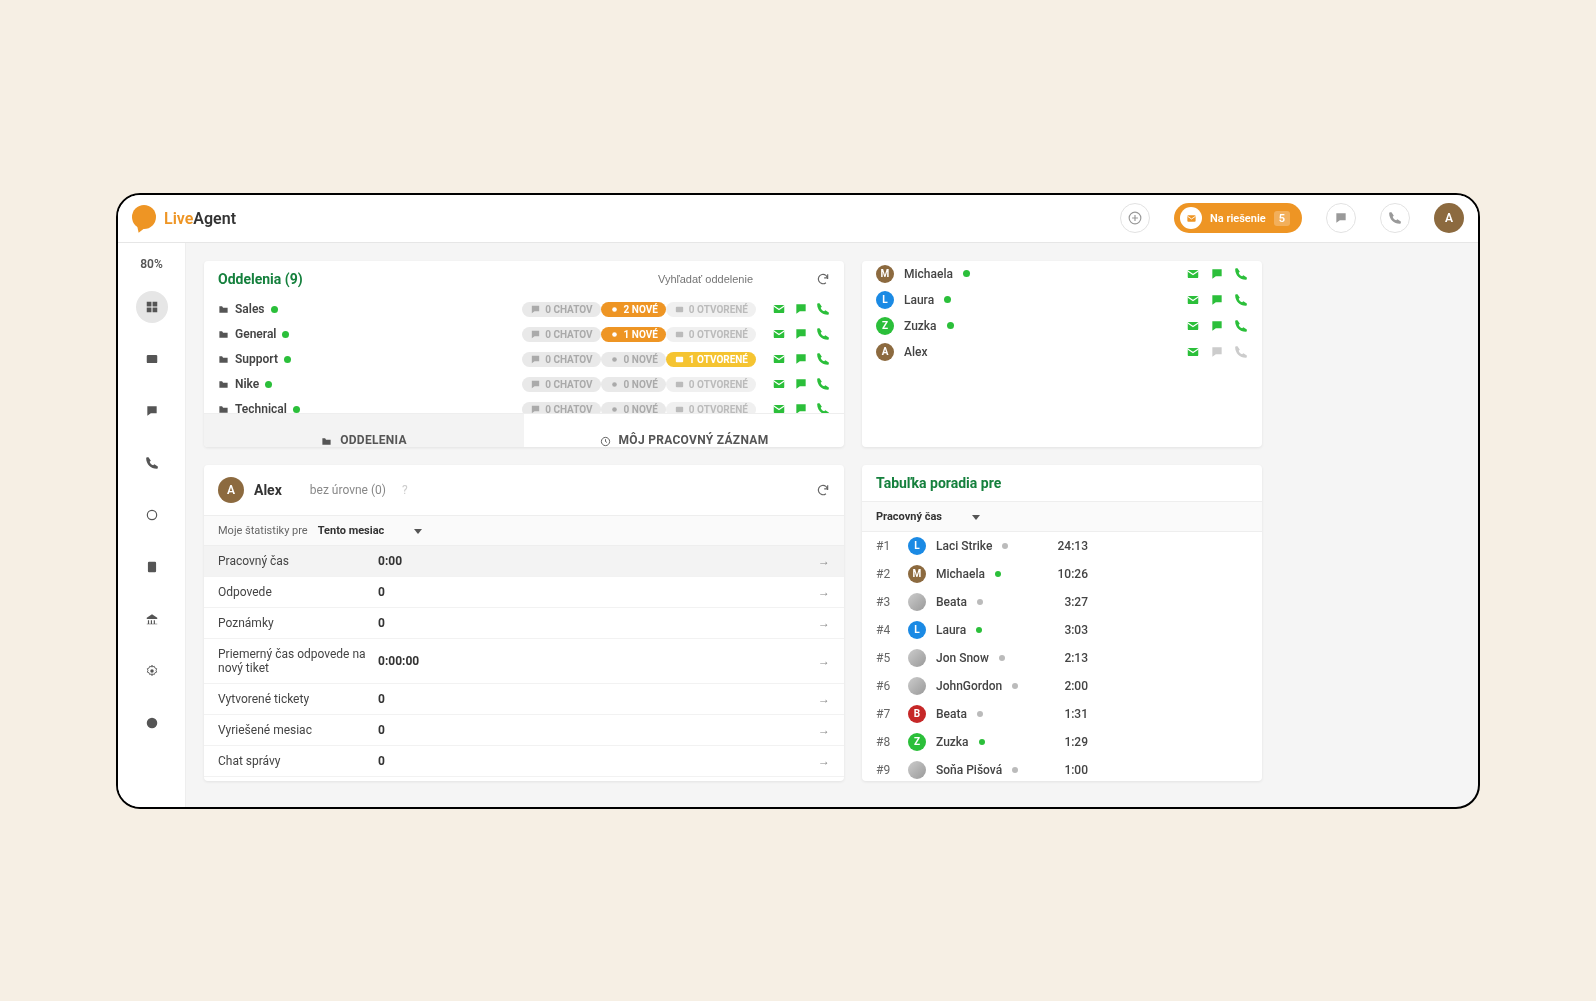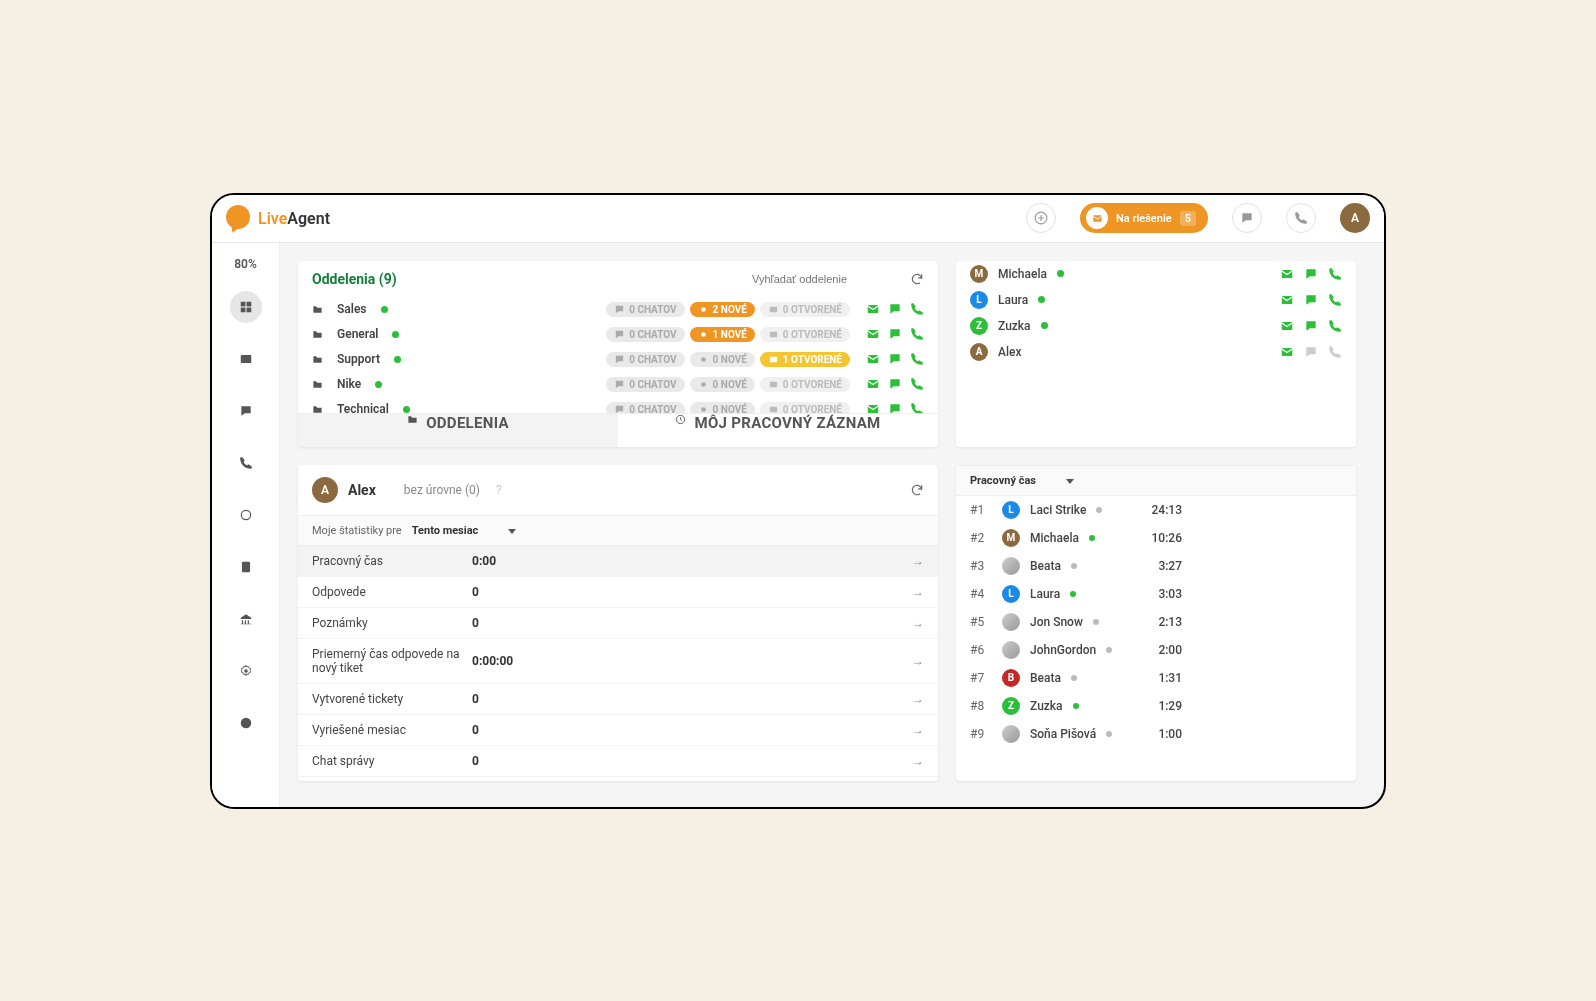--- a/index.html
+++ b/index.html
@@ -5,21 +5,21 @@
   * { box-sizing: border-box; margin: 0; padding: 0; }
   body {
     font-family: -apple-system, BlinkMacSystemFont, "Segoe UI", Roboto, Arial, sans-serif;
     background: #f6efe4;
     display: flex;
     align-items: center;
     justify-content: center;
     min-height: 100vh;
   }
   .app-window {
-    width: 1176px;
+    width: 1364px;
     height: 616px;
     background: #f5f5f5;
     border: 2px solid #000;
     border-radius: 24px;
     overflow: hidden;
     display: flex;
     flex-direction: column;
   }
   
   .topbar {
@@ -93,39 +93,39 @@
   .panel-title { font-size:14px; font-weight:700; color:#15803d; }
   .search-in {
     border:none; outline:none; font-size:11px; color:#888; width:150px;
   }
   .refresh-ic { cursor:pointer; color:#666; }
   
   .dept-list { padding: 0 14px 0 14px; flex:1; overflow:hidden;}
   .dept-row {
     display:flex; align-items:center; height:25px; gap:8px; font-size:12px; color:#444;
   }
-  .dept-name { display:flex; align-items:center; gap:14px; min-width:120px; font-weight:600;text-align:right;}
+  .dept-name { display:flex; align-items:center; gap:6px; min-width:120px; font-weight:600;text-align:right;}
   .folder-ic { color:#555; }
   .status-dot { width:7px;height:7px;border-radius:50%; background:#2bbf3a; }
-  .dept-badges { margin-left:auto; display:flex; gap:5px; align-items:center; }
+  .dept-badges { margin-left:auto; display:flex; align-items:center; }
   .badge {
     display:inline-flex; align-items:center; gap:4px; border-radius:12px; padding:2px 8px; font-size:10px; font-weight:700;
   }
   .b-grey { background:#e9e9e9; color:#aaa; }
   .b-orange { background:#ee9524; color:#fff; }
   .b-yellow { background:#f5c431; color:#fff; }
   .b-grey-out { background:#f0f0f0; color:#bbb; }
   .dept-actions { display:flex; gap:8px; margin-left:8px; }
   .act-ic { width:14px; height:14px; color:#2bbf3a; cursor:pointer; }
   .dept-tabs {
     display:flex; height:34px; border-top:1px solid #eee;
   }
   .dept-tab {
-    flex:1; display:flex; align-items:flex-start; justify-content:center; gap:8px;
-    font-size:15px; font-weight:700; color:#555; cursor:pointer; letter-spacing:0.3px;
+    flex:1; display:flex; align-items:flex-end; justify-content:center; gap:8px;
+    font-size:12px; font-weight:700; color:#555; cursor:pointer; letter-spacing:0.3px;
   }
   .dept-tab.active { background:#f3f3f3; }
   
   .agent-row { display:flex; align-items:center; height:26px; gap:10px; padding: 0 14px; font-size:12px;}
   .agent-ava {
     width:18px;height:18px;border-radius:50%;display:flex;align-items:center;justify-content:center;color:#fff;font-size:10px;font-weight:700;
   }
   .c-blue{background:#1b8ae4;} .c-green{background:#2bbf3a;} .c-brown{background:#8c6a3f;} .c-red{background:#c62828;}
   .agent-name { color:#444; font-weight:500; }
   .agent-actions{ margin-left:auto; display:flex; gap:10px;}
@@ -588,20 +588,23 @@
     <div class="stats-arrow">→</div>
             </div>
             <div class="stats-row">
     
     
     </div>
           </div>
       </div>
 
       <div class="panel" style="height:316px;">
+        <div class="panel-hdr">
+          <div class="panel-title">Tabuľka poradia pre</div>
+        </div>
         <div class="lb-filter">
           <div class="select-like">
             <span>Pracovný čas</span>
             <span class="chev-down"></span>
           </div>
         </div>
         <div class="lb-rows" id="lb-rows">
             <div class="lb-row">
     <span class="lb-rank">#1</span>
     <div class="agent-ava c-blue">L</div>

